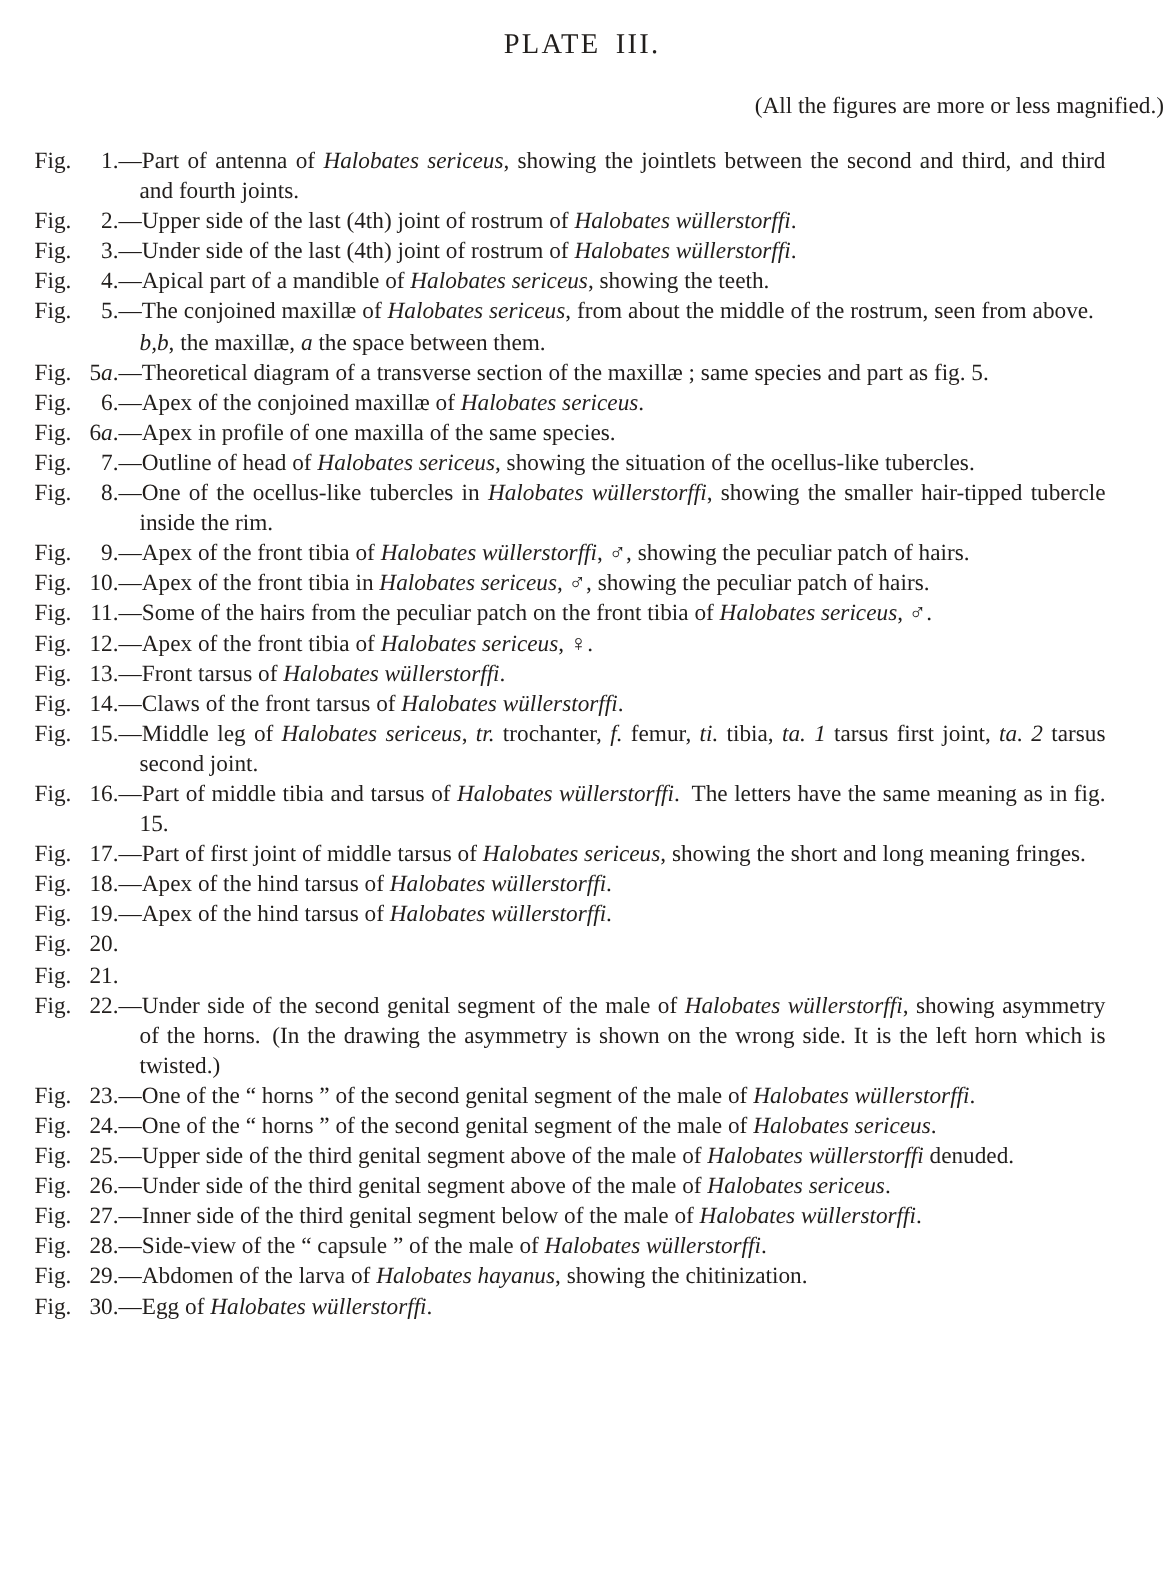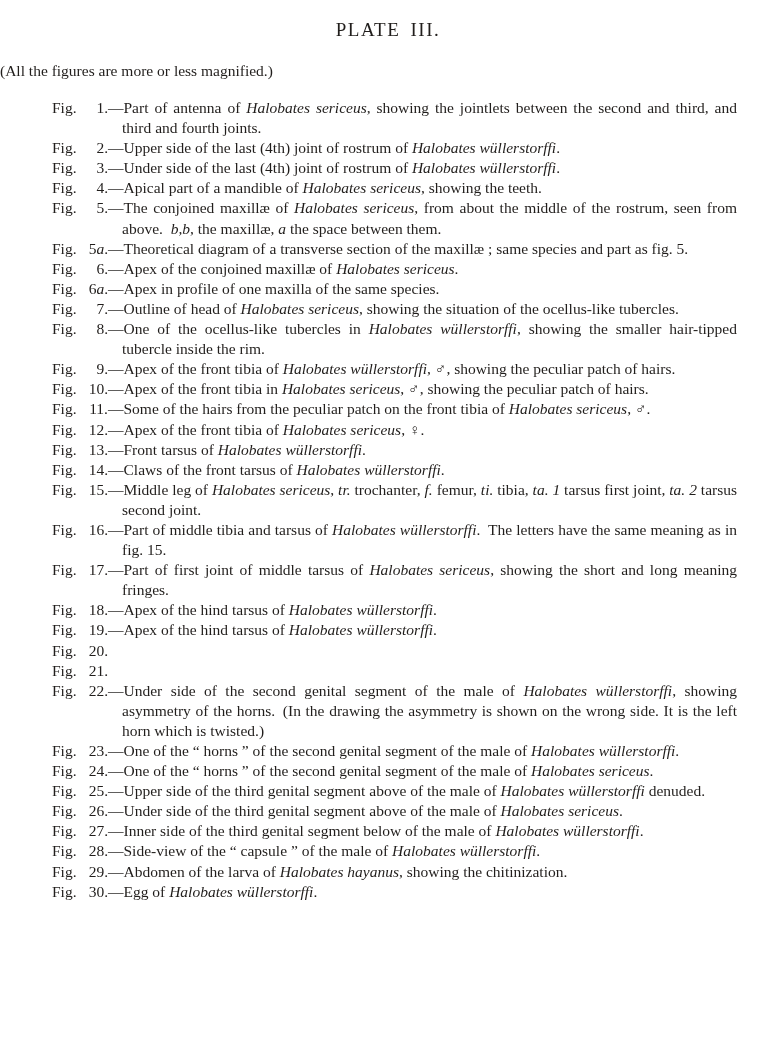--- a/index.html
+++ b/index.html
@@ -22,26 +22,26 @@
     text-align:center;
     font-size:19px;
     line-height:19px;
     font-weight:normal;
     letter-spacing:1.5px;
     word-spacing:4px;
   }
   .plate-subtitle{
     margin:0;
     padding-top:24px;
-    text-align:left;
+    text-align:right;
     font-size:15.5px;
     line-height:16px;
   }
   .figure-list{
-    margin:0 39px 0 52px;
+    margin:0 39px 0 23px;
     padding-top:19px;
     font-size:15.5px;
     line-height:20.1px;
   }
   .entry{
     padding-left:70px;
     text-indent:-70px;
     text-align:justify;
   }
   .fig-label{

